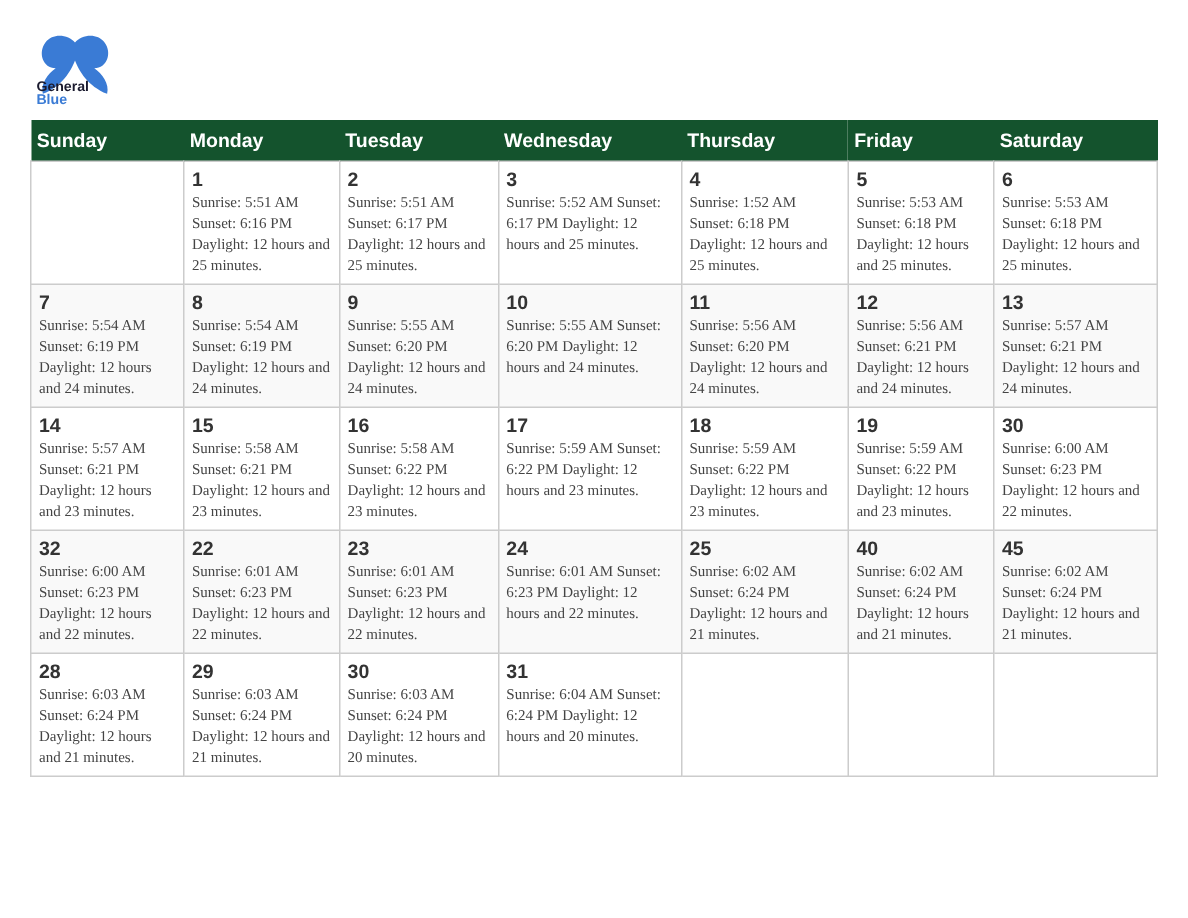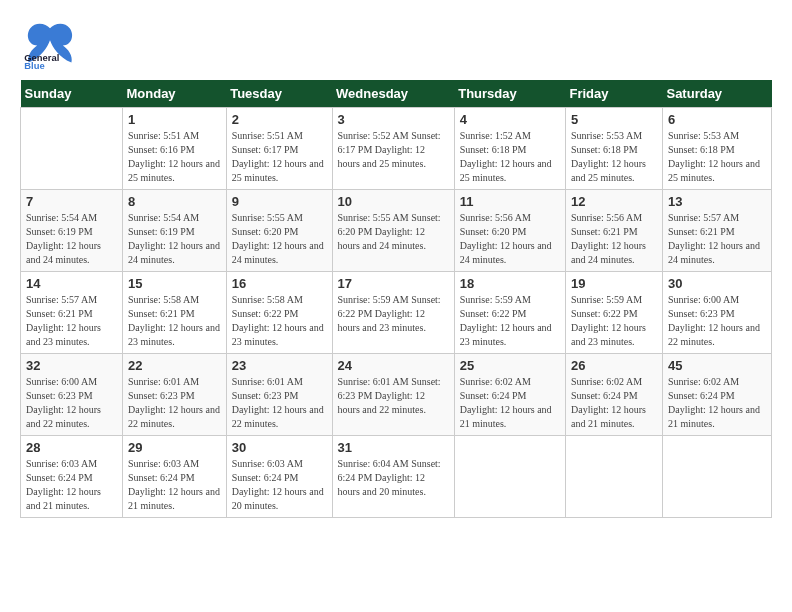--- a/index.html
+++ b/index.html
@@ -282,21 +282,21 @@
 and 22 minutes.</div>
         </td>
         <td>
           <span class="day-number">25</span>
           <div class="day-info">Sunrise: 6:02 AM
 Sunset: 6:24 PM
 Daylight: 12 hours
 and 21 minutes.</div>
         </td>
         <td>
-          <span class="day-number">26</span>
+          <span class="day-number">40</span>
           <div class="day-info">Sunrise: 6:02 AM
 Sunset: 6:24 PM
 Daylight: 12 hours
 and 21 minutes.</div>
         </td>
         <td>
           <span class="day-number">45</span>
           <div class="day-info">Sunrise: 6:02 AM
 Sunset: 6:24 PM
 Daylight: 12 hours

